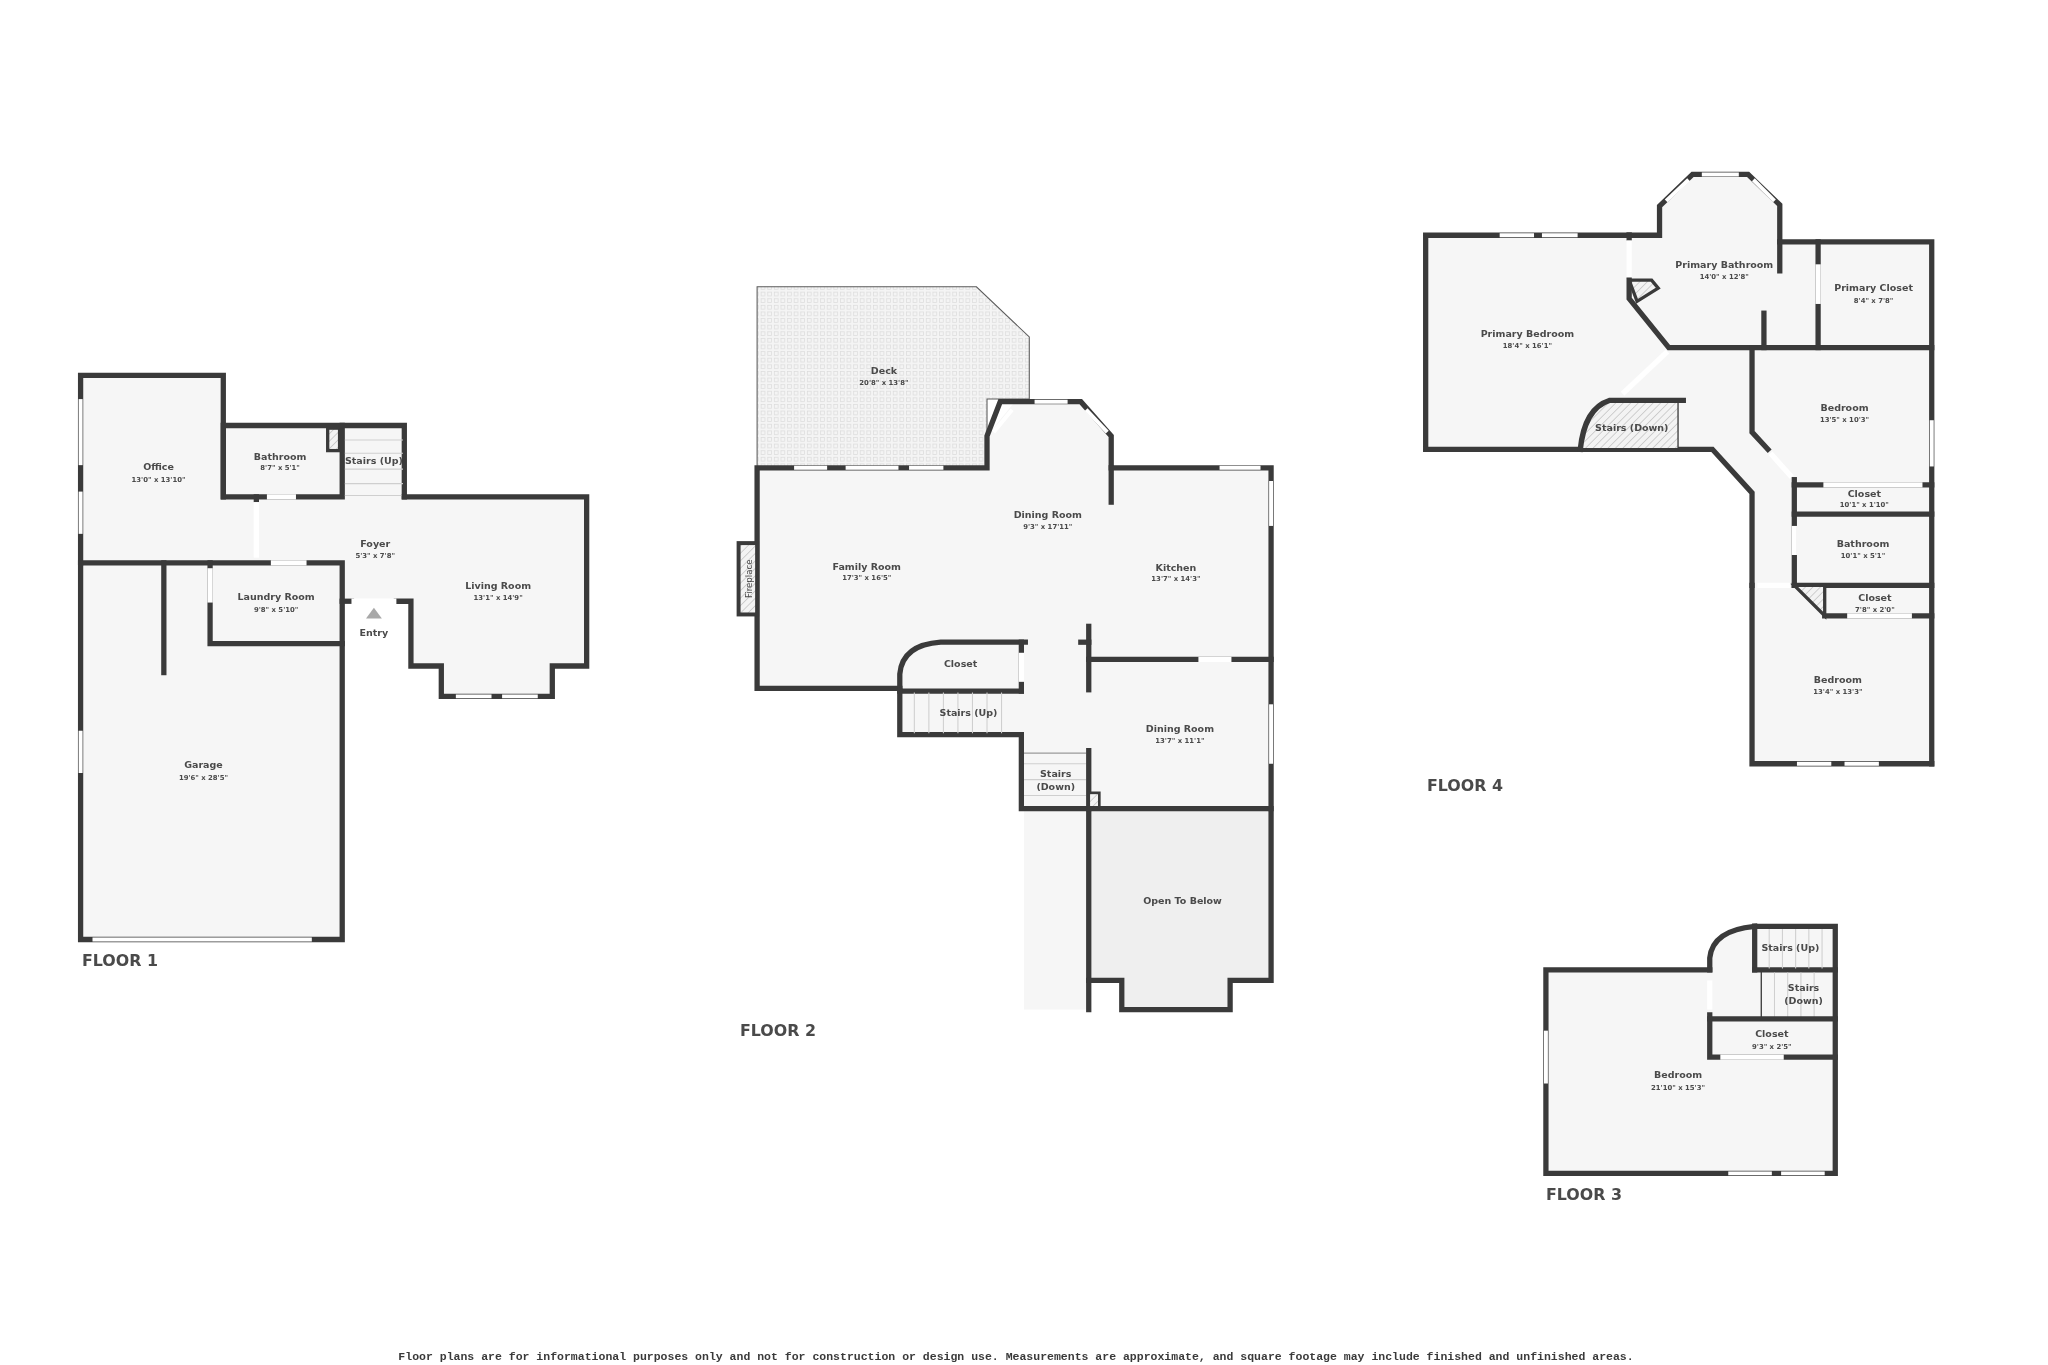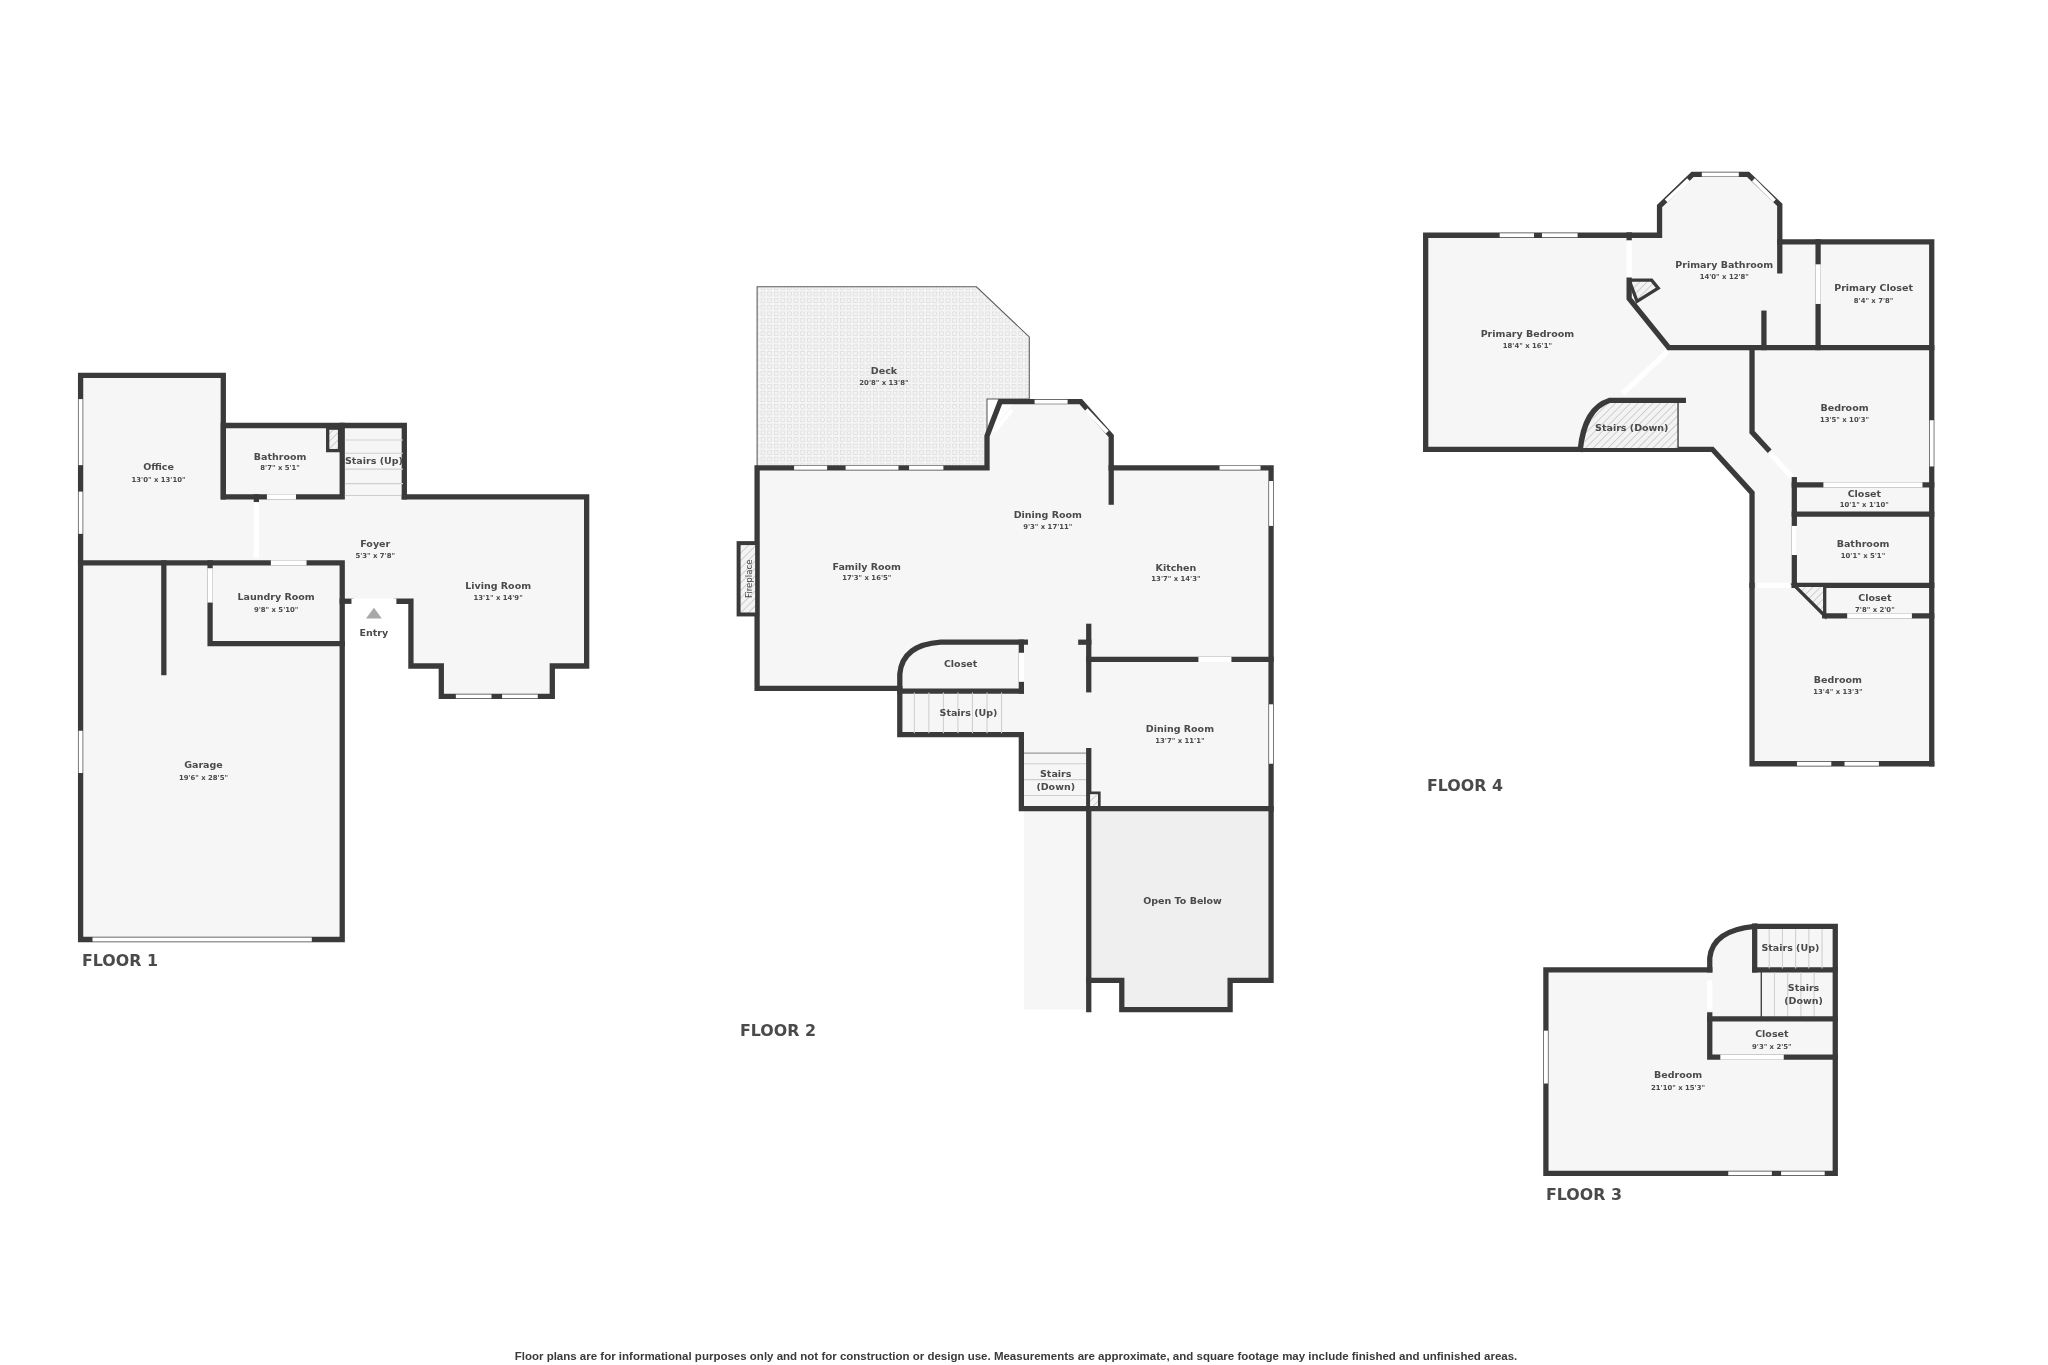--- a/index.html
+++ b/index.html
@@ -7,21 +7,21 @@
   svg.plan { position: absolute; left: 0; top: 0; width: 2048px; height: 1365px; }
   .wall { fill: none; stroke: #3a3a3a; stroke-width: 4; stroke-linejoin: miter; stroke-linecap: square; }
   .floor { fill: #f6f6f6; stroke: none; }
   .floor-dark { fill: #efefef; stroke: none; }
   .win { stroke: #ffffff; stroke-width: 3; }
   .door { stroke: #ffffff; stroke-width: 4; }
   .stairline { stroke: #cfcfcf; stroke-width: 0.8; }
   .rname { font-family: "DejaVu Sans", "Liberation Sans", sans-serif; font-size: 7.2px; font-weight: bold; fill: #4a4a4a; text-anchor: middle; }
   .rdim { font-family: "DejaVu Sans", "Liberation Sans", sans-serif; font-size: 5.2px; font-weight: bold; fill: #4a4a4a; text-anchor: middle; }
   .flabel { font-family: "DejaVu Sans", "Liberation Sans", sans-serif; font-size: 12px; font-weight: bold; fill: #4a4a4a; }
-  .disclaimer { position: absolute; left: 0; width: 2032px; top: 1350px; text-align: center; font-family: Liberation Sans, sans-serif; font-size: 11.5px; font-weight: bold; color: #3a3a3a; }
+  .disclaimer { position: absolute; left: 0; width: 2032px; top: 1350px; text-align: center; font-family: Liberation Mono, monospace; font-size: 11.5px; font-weight: bold; color: #3a3a3a; }
 </style>
 </head>
 <body>
 
 <svg class="plan" viewBox="0 0 1550 1033" xmlns="http://www.w3.org/2000/svg">
   <defs>
     <pattern id="hatch" patternUnits="userSpaceOnUse" width="4" height="4" patternTransform="rotate(45)">
       <rect width="4" height="4" fill="#f3f3f3"></rect>
       <line x1="0" y1="0" x2="0" y2="4" stroke="#bdbdbd" stroke-width="1"></line>
     </pattern>

